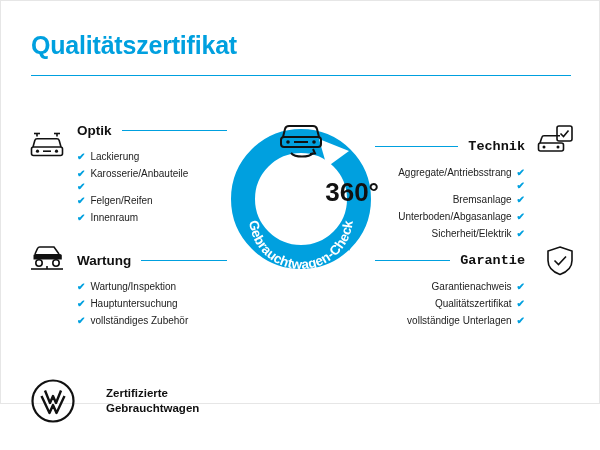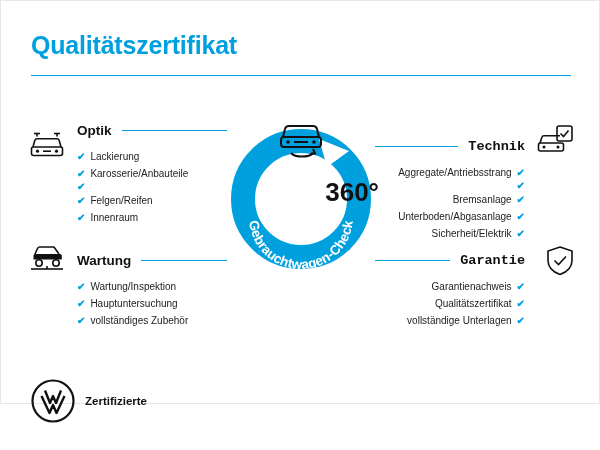--- a/index.html
+++ b/index.html
@@ -151,20 +151,21 @@
     color: #111111;
   }
 
   
   .footer {
     position: absolute;
     left: 30px;
     top: 378px;
     display: flex;
     align-items: center;
+    gap: 21px;
   }
   .vw-logo { width: 44px; height: 44px; }
   .footer-text {
     margin-left: 10px;
     font-size: 11.5px;
     font-weight: bold;
     color: #111111;
     line-height: 15px;
   }
 </style>
@@ -340,16 +341,17 @@
     </div>
   </div>
 
   <div class="footer">
     <svg class="vw-logo" viewBox="0 0 44 44">
       <circle cx="22" cy="22" r="20.5" fill="none" stroke="#111111" stroke-width="2.2"></circle>
       <path d="M14 11.5 L19 24 L22 17 L25 24 L30 11.5 M10.5 17 L18.5 34 L22 26 L25.5 34 L33.5 17" fill="none" stroke="#111111" stroke-width="2.4" stroke-linejoin="round"></path>
     </svg>
     <div class="footer-text">
       <div>Zertifizierte</div>
+      <div>Gebrauchtwagen</div>
     </div>
   </div>
 
 </div>
 
 </body></html>

